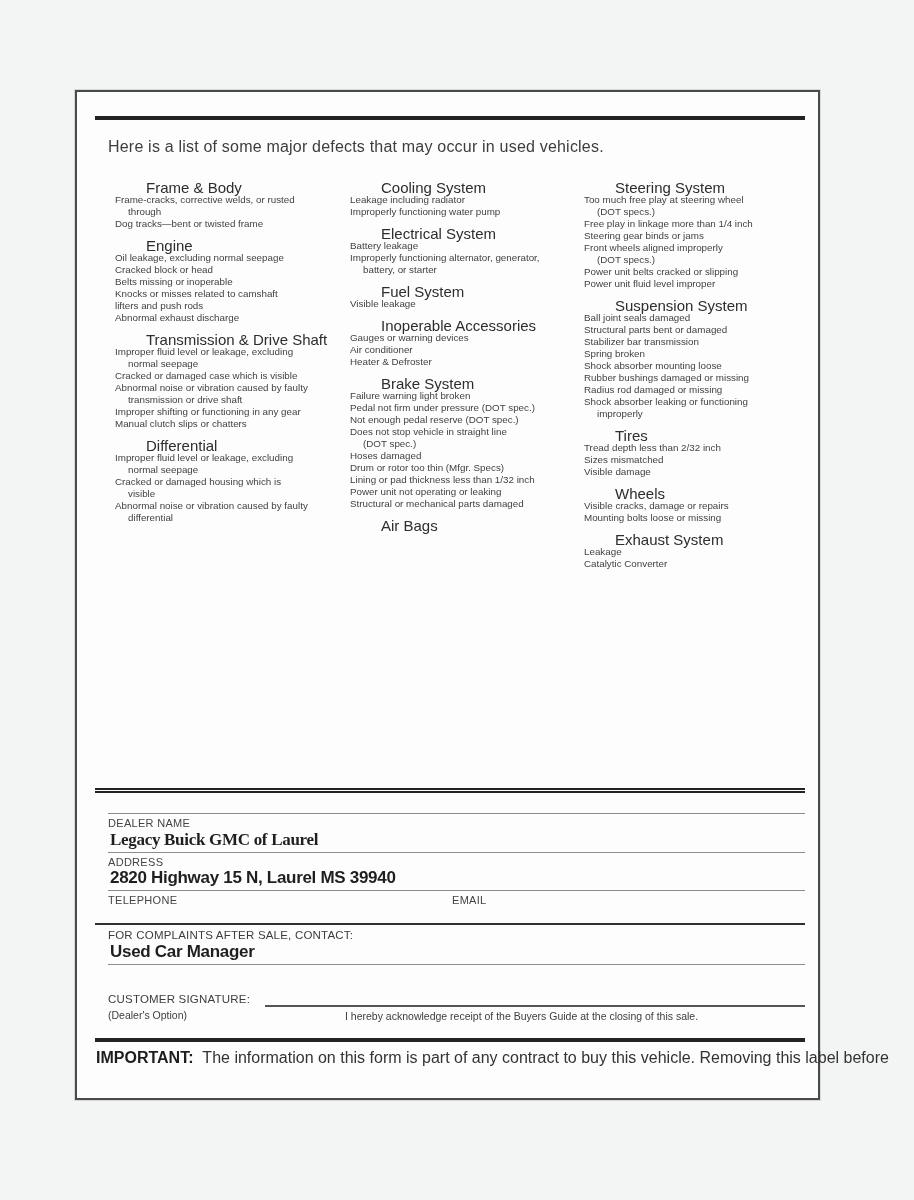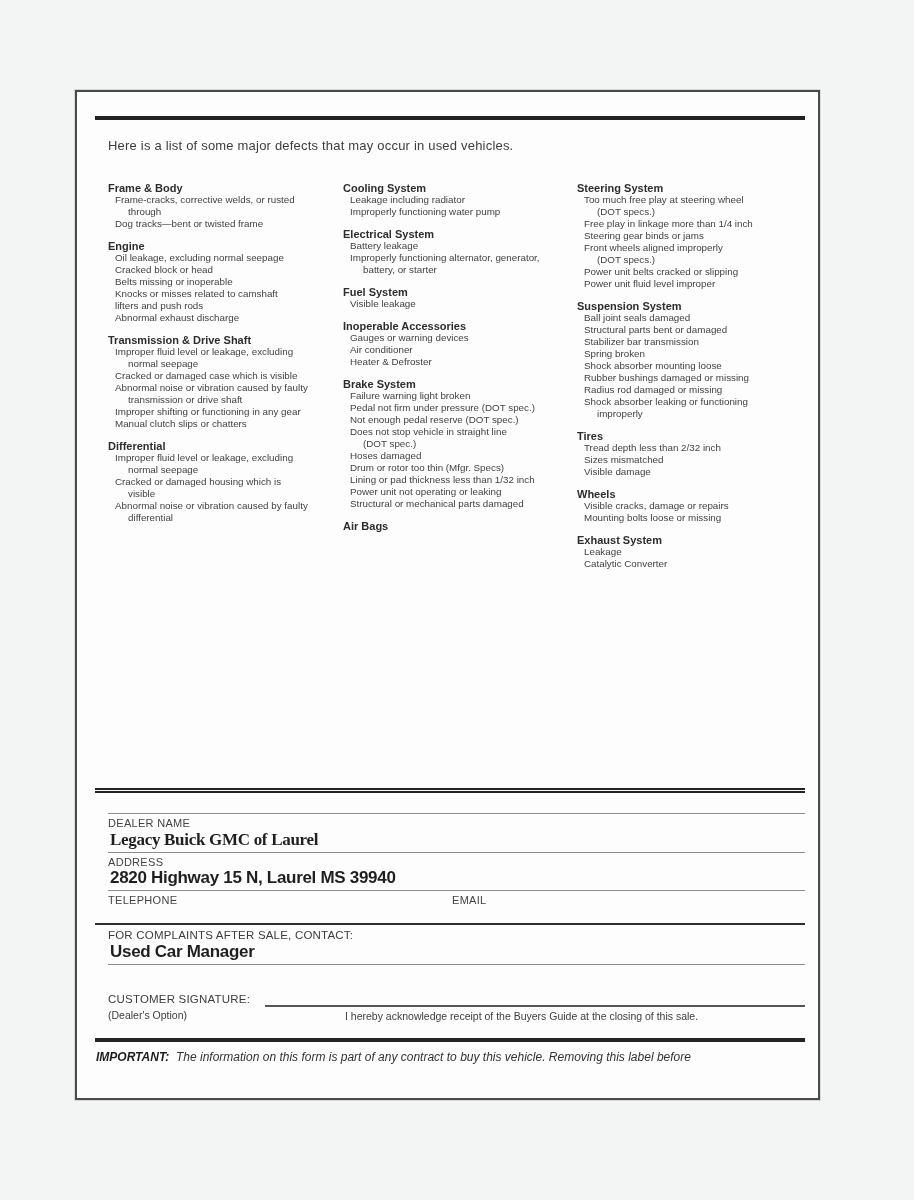--- a/index.html
+++ b/index.html
@@ -15,32 +15,32 @@
     width:741px;height:1006px;
     background:#fdfdfd;
     border:2px solid #4a4a4a;
     box-shadow:0 0 0 1px #d8d8d8;
   }
   .abs{position:absolute;}
   .rule-thick{height:4px;background:#232323;}
   .rule-double{height:1px;border-top:2px solid #232323;border-bottom:2px solid #232323;background:#fdfdfd;}
   .rule-med{height:2px;background:#2f2f2f;}
   .rule-thin{height:1px;background:#8c8c8c;}
-  .intro{font-size:13px;color:#3d3d3d;letter-spacing:.2px;white-space:nowrap;}
+  .intro{font-size:16px;color:#3d3d3d;letter-spacing:.2px;white-space:nowrap;}
   .col{width:236px;}
-  .sec-title{font-size:11px;font-weight:bold;color:#2d2d2d;line-height:12px;margin-top:10px;white-space:nowrap;}
+  .sec-title{font-size:15px;font-weight:normal;color:#2d2d2d;line-height:12px;margin-top:10px;white-space:nowrap;margin-left:38px;}
   .col > .sec-title:first-child{margin-top:0;}
   .item{font-size:9.8px;color:#424242;line-height:12px;padding-left:7px;white-space:nowrap;}
   .item.cont{padding-left:20px;}
   .flabel{font-size:11px;color:#444;letter-spacing:.3px;white-space:nowrap;text-align:right;}
   .fvalue{font-size:17px;font-weight:bold;color:#1f1f1f;letter-spacing:-0.3px;white-space:nowrap;}
   .small{font-size:10.5px;color:#3d3d3d;white-space:nowrap;}
   .sig-label{font-size:11.5px;color:#3d3d3d;letter-spacing:.2px;white-space:nowrap;}
   .sig-line{height:2px;background:#555;}
-  .important{font-size:12px;color:#333;line-height:17px;white-space:nowrap;font-style:italic;}
+  .important{font-size:16px;color:#333;line-height:17px;white-space:nowrap;}
   .important b{color:#1d1d1d;}
 </style>
 </head>
 <body>
 
 <div class="page">
 
   <div class="abs rule-thick" style="left:18px;top:24px;width:710px;"></div>
 
   <div class="abs intro" style="left:31px;top:46px;">Here is a list of some major defects that may occur in used vehicles.</div>

